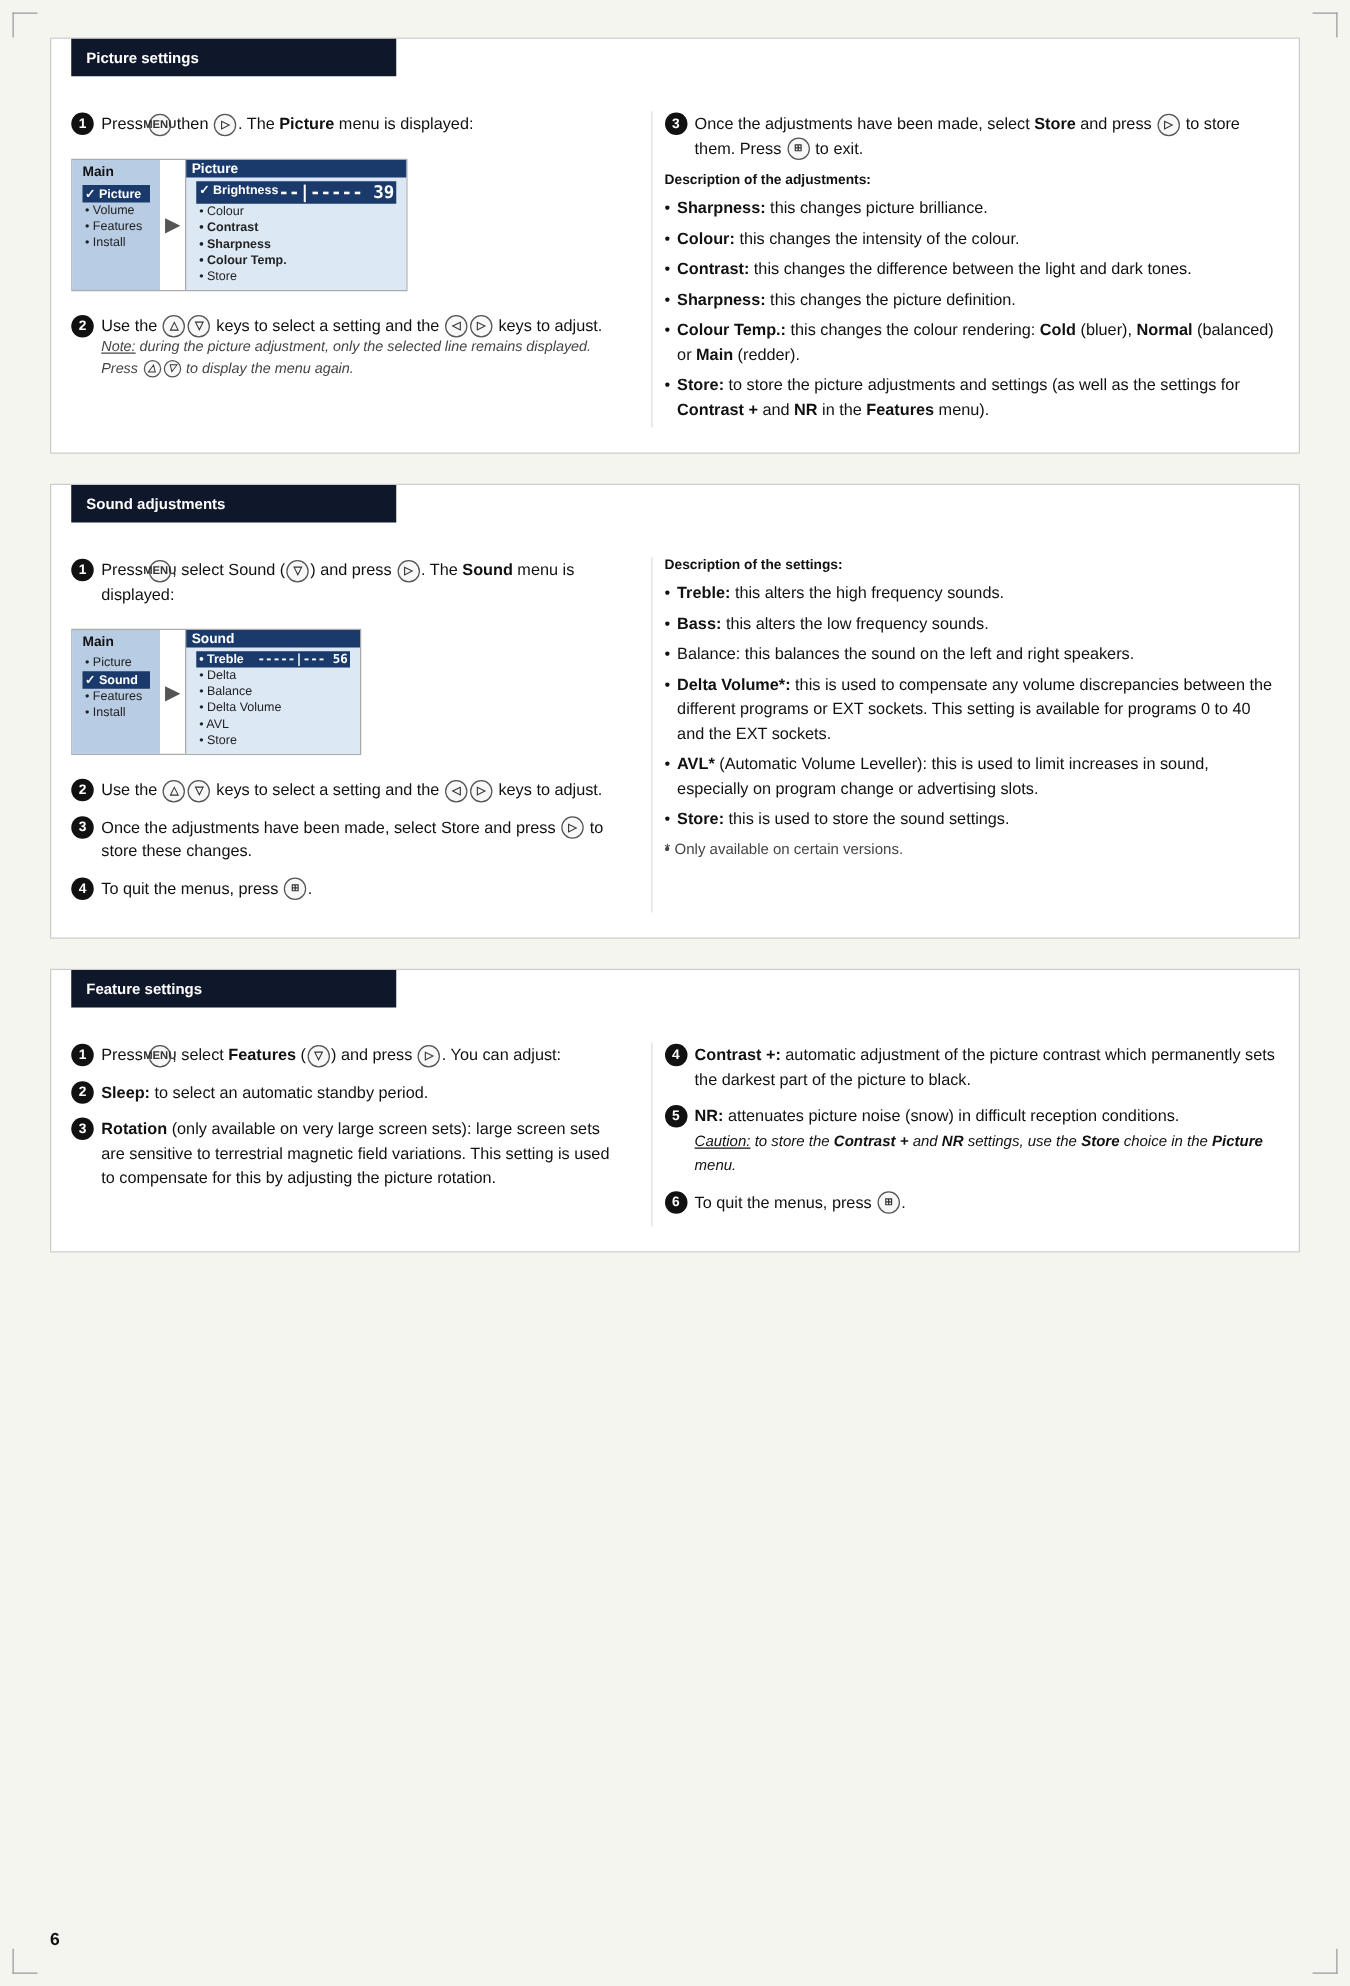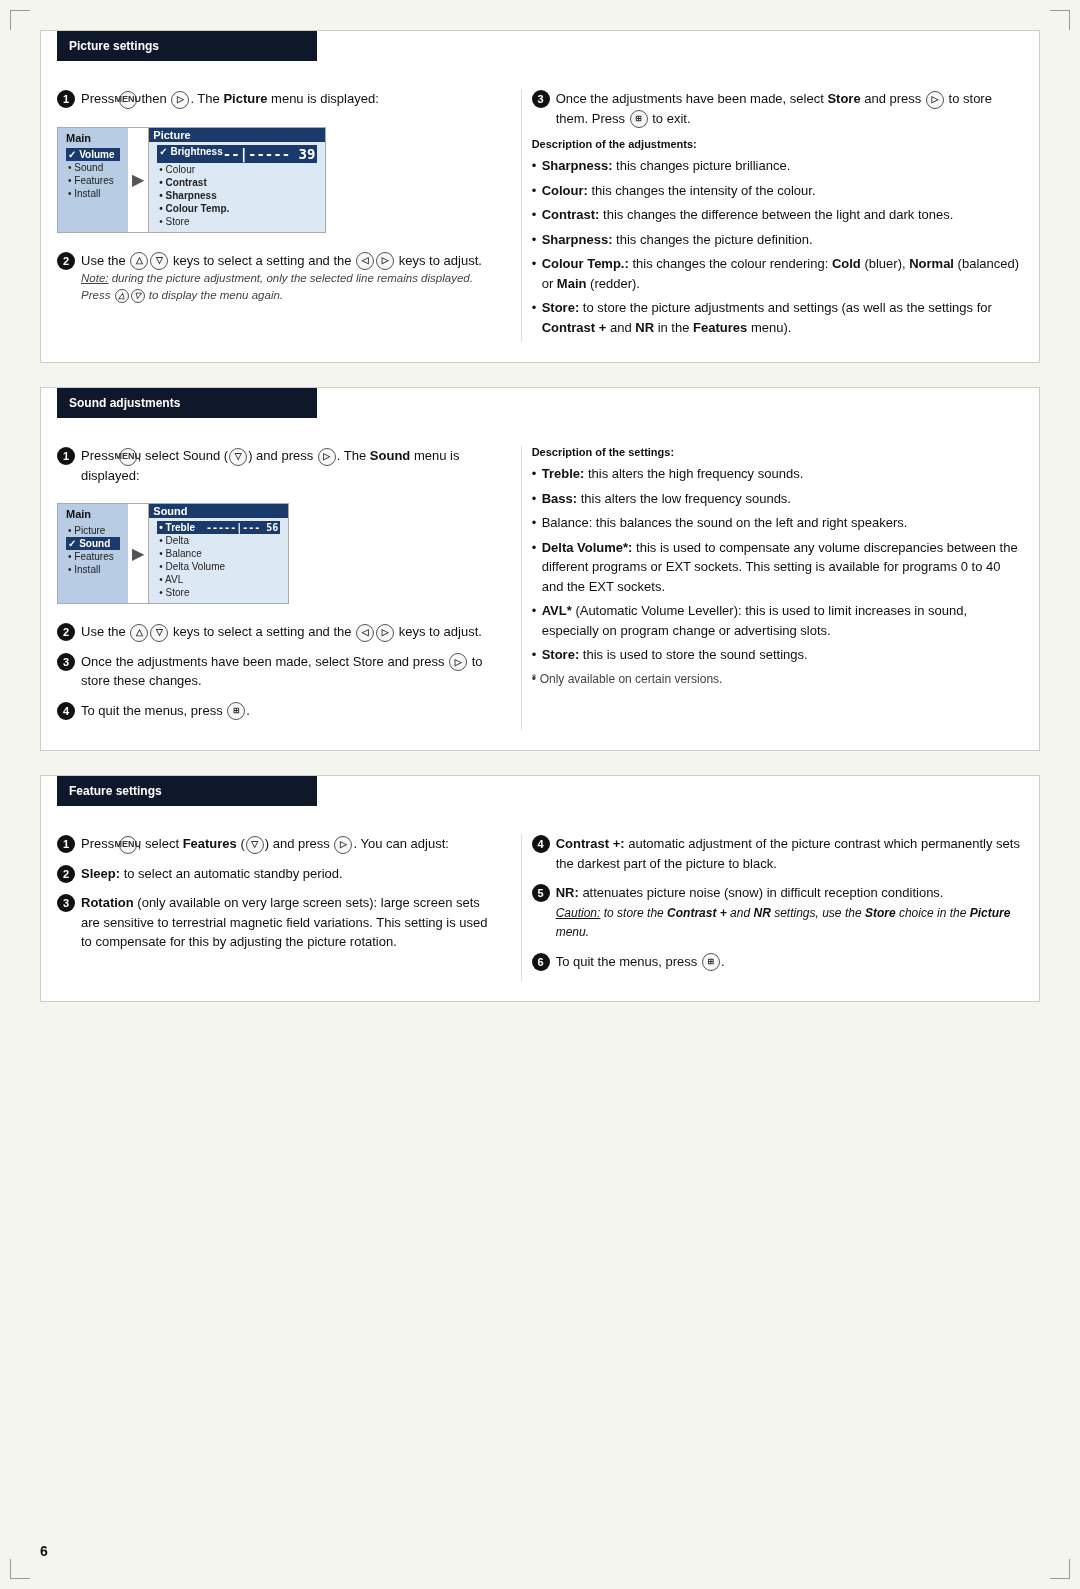--- a/index.html
+++ b/index.html
@@ -248,22 +248,22 @@
         <span class="step-num">1</span>
         <div class="step-content">
           Press <span class="key-btn">MENU</span> then <span class="key-btn">▷</span>. The <span class="bold">Picture</span> menu is displayed:
         </div>
       </div>
 
       
       <div class="menu-diagram">
         <div class="menu-main">
           <div class="menu-main-title">Main</div>
-          <div class="menu-main-item selected">✓ Volume</div>
-          <div class="menu-main-item">• Sound</div>
+          <div class="menu-main-item selected">✓ Picture</div>
+          <div class="menu-main-item">• Volume</div>
           <div class="menu-main-item">• Features</div>
           <div class="menu-main-item">• Install</div>
         </div>
         <div style="display:flex;align-items:center;padding:0 4px;font-size:16px;color:#555;">▶</div>
         <div class="menu-sub">
           <div class="menu-sub-title">Picture</div>
           <div class="menu-sub-item selected">
             <span>✓ Brightness</span>
             <span style="font-family:monospace;font-size:14px;">--|----- 39</span>
           </div>

